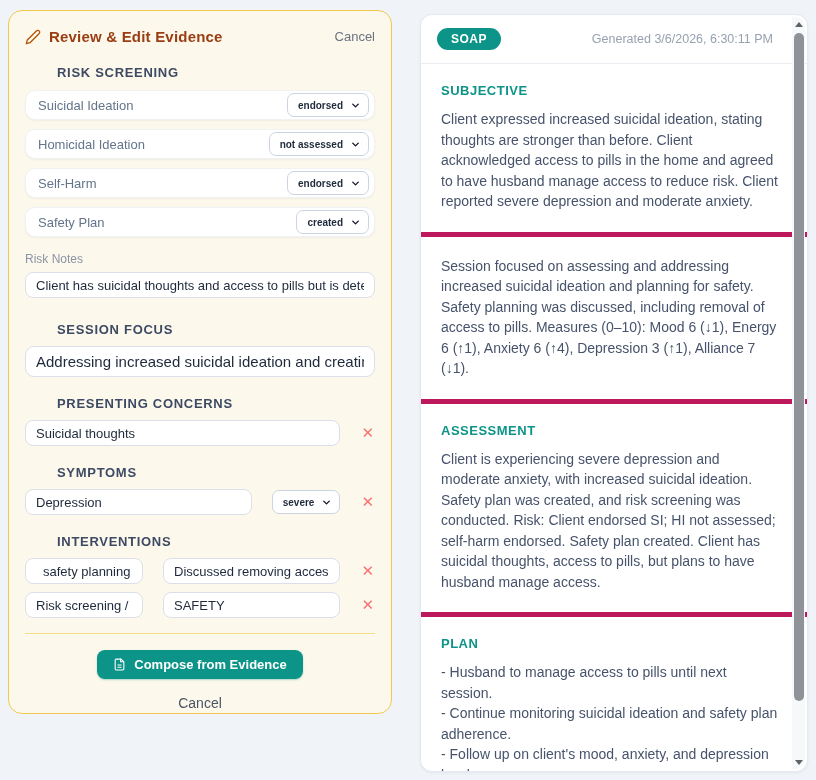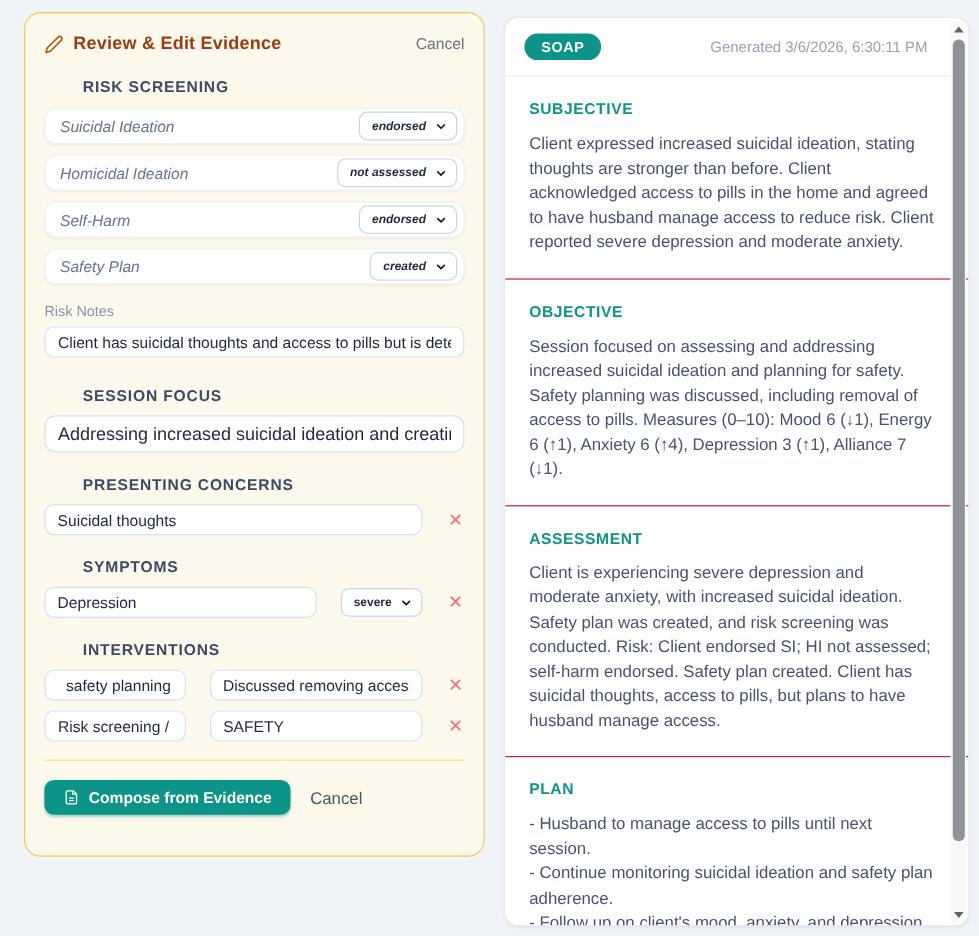--- a/index.html
+++ b/index.html
@@ -5,37 +5,37 @@
   * { margin:0; padding:0; box-sizing:border-box; }
   html,body { width:816px; height:780px; }
   body {
     background:#f0f4f8;
     font-family:"Liberation Sans","DejaVu Sans",sans-serif;
     position:relative; overflow:hidden;
     color:#334155;
   }
   
   .evidence-card {
-    position:absolute; left:20px; top:10px; width:384px; height:704px;
+    position:absolute; left:8px; top:10px; width:384px; height:704px;
     background:#fdf8ec; border:1.5px solid #f2c94f; border-radius:14px;
     padding:17px 16px;
   }
   .ev-header { display:flex; align-items:center; gap:8px; margin-bottom:20px; }
   .ev-title { font-size:15px; font-weight:700; color:#9a3d12; letter-spacing:.2px; }
   .ev-cancel { margin-left:auto; font-size:13px; color:#6b7280; cursor:pointer; }
   .sec-label {
     font-size:13px; font-weight:700; color:#3d4a63; letter-spacing:.7px;
     text-transform:uppercase;
     padding-left:32px;
   }
   .risk-row {
     background:#fff; border:1px solid #f1f2f5; border-radius:10px;
     box-shadow:0 1px 2px rgba(15,23,42,.05);
     height:30px; display:flex; align-items:center; justify-content:space-between;
-    padding:0 5px 0 12px; margin-bottom:9px;font-style:italic;
+    padding:0 5px 0 12px; margin-bottom:9px;
   }
   .risk-label { font-size:13px; color:#64748b; }
   .selectbox {
     display:inline-flex; align-items:center; gap:7px;
     border:1px solid #cbd5e1; border-radius:7px; background:#fff;
     height:24px; padding:0 7px 0 10px;
     font-size:10px; font-weight:600; color:#1e293b; cursor:pointer;
     white-space:nowrap;
   }
   .selectbox svg { flex:0 0 auto; }
@@ -48,21 +48,21 @@
   .text-input.lg { height:31px; font-size:15px; border-radius:9px; }
   .mt-sec { margin-top:19px; margin-bottom:9px; }
   .item-row { display:flex; align-items:center; gap:20px; margin-bottom:8px; }
   .item-row .grow { flex:1 1 auto; min-width:0; }
   .remove-x {
     flex:0 0 auto; color:#f87171; font-size:15px; line-height:1; cursor:pointer;
     background:none; border:none; padding:0 1px;
     font-family:"DejaVu Sans",sans-serif;
   }
   .gold-divider { border:none; border-top:1px solid #f5dd8a; margin:15px 0 16px; }
-  .ev-footer { display:flex; align-items:center; gap:16px; }
+  .ev-footer { display:flex; align-items:center; gap:16px;flex-direction:column; }
   .compose-btn {
     display:inline-flex; align-items:center; gap:8px;
     background:#0d9488; color:#fff; border:none; border-radius:8px;
     padding:0 16px; height:29px; font-size:13px; font-weight:700;
     font-family:"Liberation Sans","DejaVu Sans",sans-serif; cursor:pointer;
     box-shadow:0 1px 2px rgba(13,148,136,.35);
   }
   .footer-cancel { font-size:14px; color:#4b5563; cursor:pointer; }
   
   .note-card {
@@ -72,21 +72,21 @@
   }
   .note-header {
     display:flex; align-items:center; justify-content:space-between;
     padding:13px 34px 13px 16px; border-bottom:1px solid #e9edf2;
   }
   .soap-badge {
     background:#0d9488; color:#fff; font-size:12px; font-weight:700;
     letter-spacing:.5px; border-radius:999px; padding:4px 14px;
   }
   .gen-ts { font-size:12.5px; color:#98a1b0; }
-  .note-section { padding:19px 28px 20px 20px; border-bottom:1px solid #be185d; }
+  .note-section { padding:19px 28px 20px 20px; border-bottom:5px solid #be185d; }
   .note-section:last-child { border-bottom:none; }
   .note-heading {
     font-size:13px; font-weight:700; color:#0d9488; letter-spacing:.5px;
     margin-bottom:11px;
   }
   .note-body { font-size:14px; line-height:20.5px; color:#47536b; white-space:pre-line; }
   
   .scrollbar {
     position:absolute; top:2px; right:2px; bottom:2px; width:13px;
     background:#f7f8f9; border-radius:0 10px 10px 0;
@@ -222,21 +222,20 @@
   <div class="note-header">
     <span class="soap-badge">SOAP</span>
     <span class="gen-ts">Generated 3/6/2026, 6:30:11 PM</span>
   </div>
 
   <div class="note-section">
     <div class="note-heading">SUBJECTIVE</div>
     <div class="note-body">Client expressed increased suicidal ideation, stating thoughts are stronger than before. Client acknowledged access to pills in the home and agreed to have husband manage access to reduce risk. Client reported severe depression and moderate anxiety.</div>
   </div>
   <div class="note-section">
-    <div class="note-heading">OBJECTIVE</div>
     <div class="note-body">Session focused on assessing and addressing increased suicidal ideation and planning for safety. Safety planning was discussed, including removal of access to pills. Measures (0–10): Mood 6 (↓1), Energy 6 (↑1), Anxiety 6 (↑4), Depression 3 (↑1), Alliance 7 (↓1).</div>
   </div>
   <div class="note-section">
     <div class="note-heading">ASSESSMENT</div>
     <div class="note-body">Client is experiencing severe depression and moderate anxiety, with increased suicidal ideation. Safety plan was created, and risk screening was conducted. Risk: Client endorsed SI; HI not assessed; self-harm endorsed. Safety plan created. Client has suicidal thoughts, access to pills, but plans to have husband manage access.</div>
   </div>
   <div class="note-section">
     <div class="note-heading">PLAN</div>
     <div class="note-body">- Husband to manage access to pills until next session.
 - Continue monitoring suicidal ideation and safety plan adherence.

